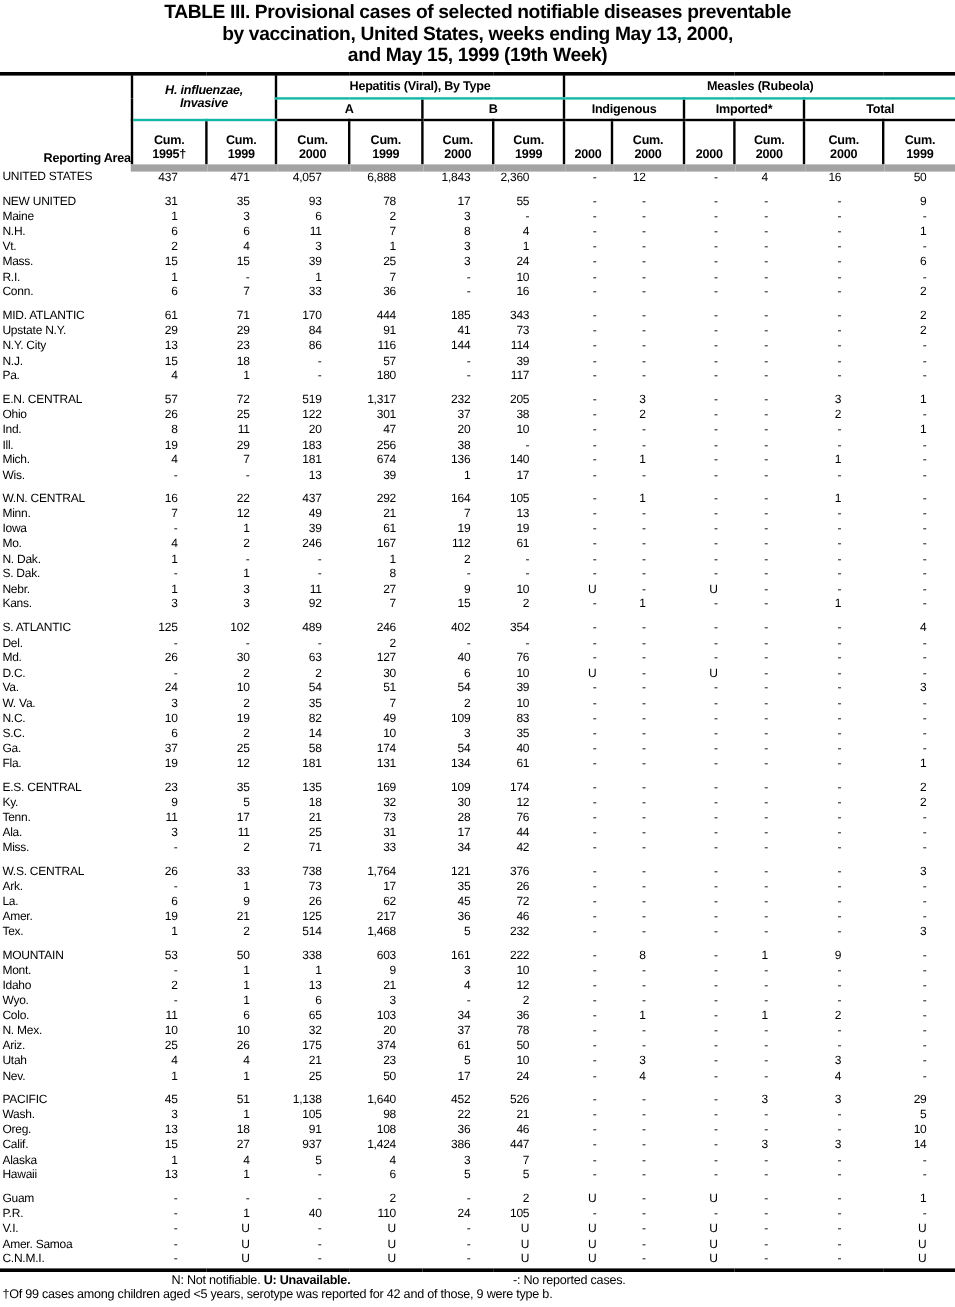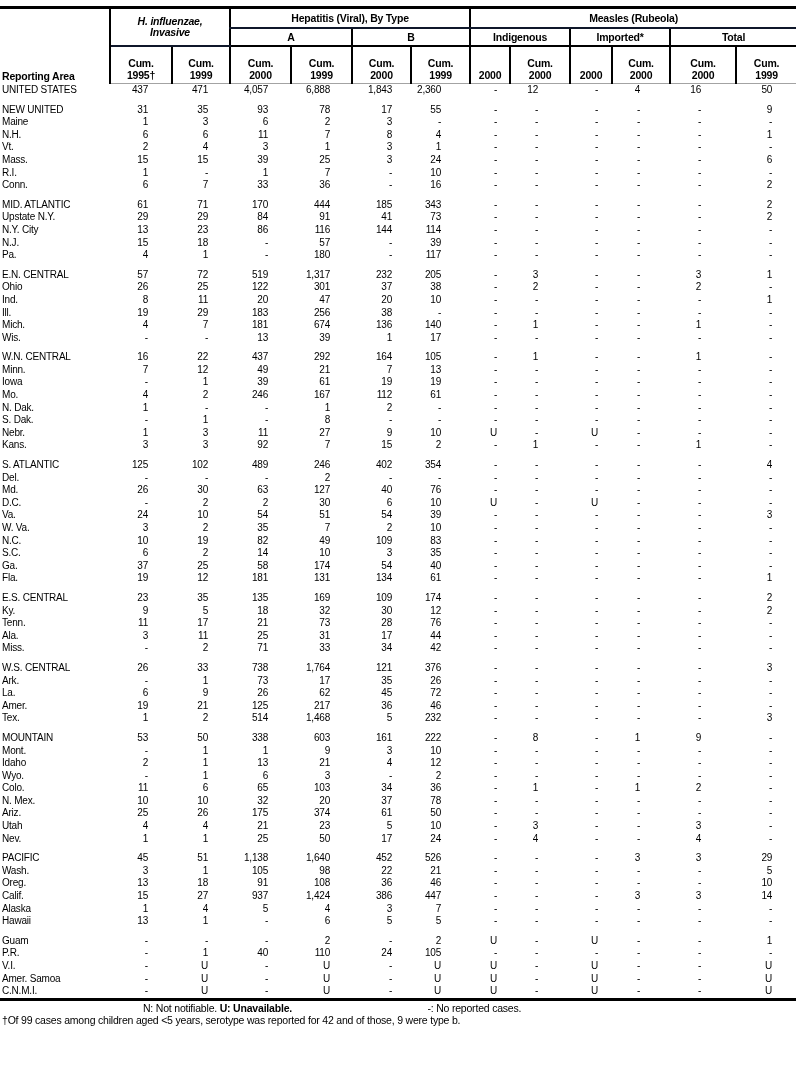--- a/index.html
+++ b/index.html
@@ -11,26 +11,26 @@
   }
   .title { text-align:center; font-weight:bold; font-size:16px; line-height:18px; letter-spacing:-0.3px; }
   table.tbl {
     width:796px; border-collapse:collapse; table-layout:fixed;
     margin-top:4px; border-top:3px solid #000; border-bottom:3px solid #000;
   }
   thead th { font-weight:bold; font-size:10.5px; padding:0; overflow:hidden; }
   .h1 th { height:18px; }
   .h2 th { height:16px; }
   .h3 th { height:34px; }
-  th.grp { border-left:2px solid #000; border-bottom:2px solid #0f172a; text-align:center; vertical-align:middle;margin-left:25px; }
+  th.grp { border-left:2px solid #000; border-bottom:2px solid #14b8a6; text-align:center; vertical-align:middle;margin-left:25px; }
   th.hib { vertical-align:middle; line-height:11px; }
   th.hib .it { font-style:italic; }
-  th.ra  { text-align:left; vertical-align:bottom; border-right:2px solid #000; padding:0 0 2px 2px; }
+  th.ra  { text-align:right; vertical-align:bottom; border-right:2px solid #000; padding:0 0 2px 2px; }
   .h2 th { border-left:2px solid #000; border-bottom:2px solid #000; text-align:center; vertical-align:middle; }
-  .h3 th { border-left:2px solid #000; border-bottom:1px solid #a3a3a3; text-align:center; vertical-align:bottom; line-height:11.5px; padding-bottom:2px; }
+  .h3 th { border-left:2px solid #000; border-bottom:6px solid #a3a3a3; text-align:center; vertical-align:bottom; line-height:11.5px; padding-bottom:2px; }
   tbody td {
     font-size:10px; line-height:12.6px; height:12.6px; padding:0;
     text-align:right; white-space:nowrap; overflow:hidden;
   }
   tbody td.area { text-align:left; padding-left:2px; }
   tbody tr.gap td { height:7px; }
   tbody td:nth-child(2)  { padding-right:24px; }
   tbody td:nth-child(3)  { padding-right:22px; }
   tbody td:nth-child(4)  { padding-right:23px; }
   tbody td:nth-child(5)  { padding-right:22px; }
@@ -43,20 +43,25 @@
   tbody td:nth-child(12) { padding-right:35px; }
   tbody td:nth-child(13) { padding-right:24px; }
   .footnotes { font-size:10.5px; line-height:12.3px; padding:1px 0 0 2px; letter-spacing:-0.2px; }
   .fn-row span:nth-child(1) { display:inline-block; width:215px;text-align:right; }
   .fn-row span:nth-child(2) { display:inline-block; width:205px;font-weight:bold; }
 </style>
 </head>
 <body>
 
 <div class="page">
+  <div class="title">
+    <div>TABLE III. Provisional cases of selected notifiable diseases preventable</div>
+    <div>by vaccination, United States, weeks ending May 13, 2000,</div>
+    <div>and May 15, 1999 (19th Week)</div>
+  </div>
 
   <table class="tbl">
     <colgroup>
       <col style="width:110px">
         <col style="width:62px">
         <col style="width:58px">
       <col style="width:61px">
         <col style="width:61px">
         <col style="width:59px">
       <col style="width:59px">

